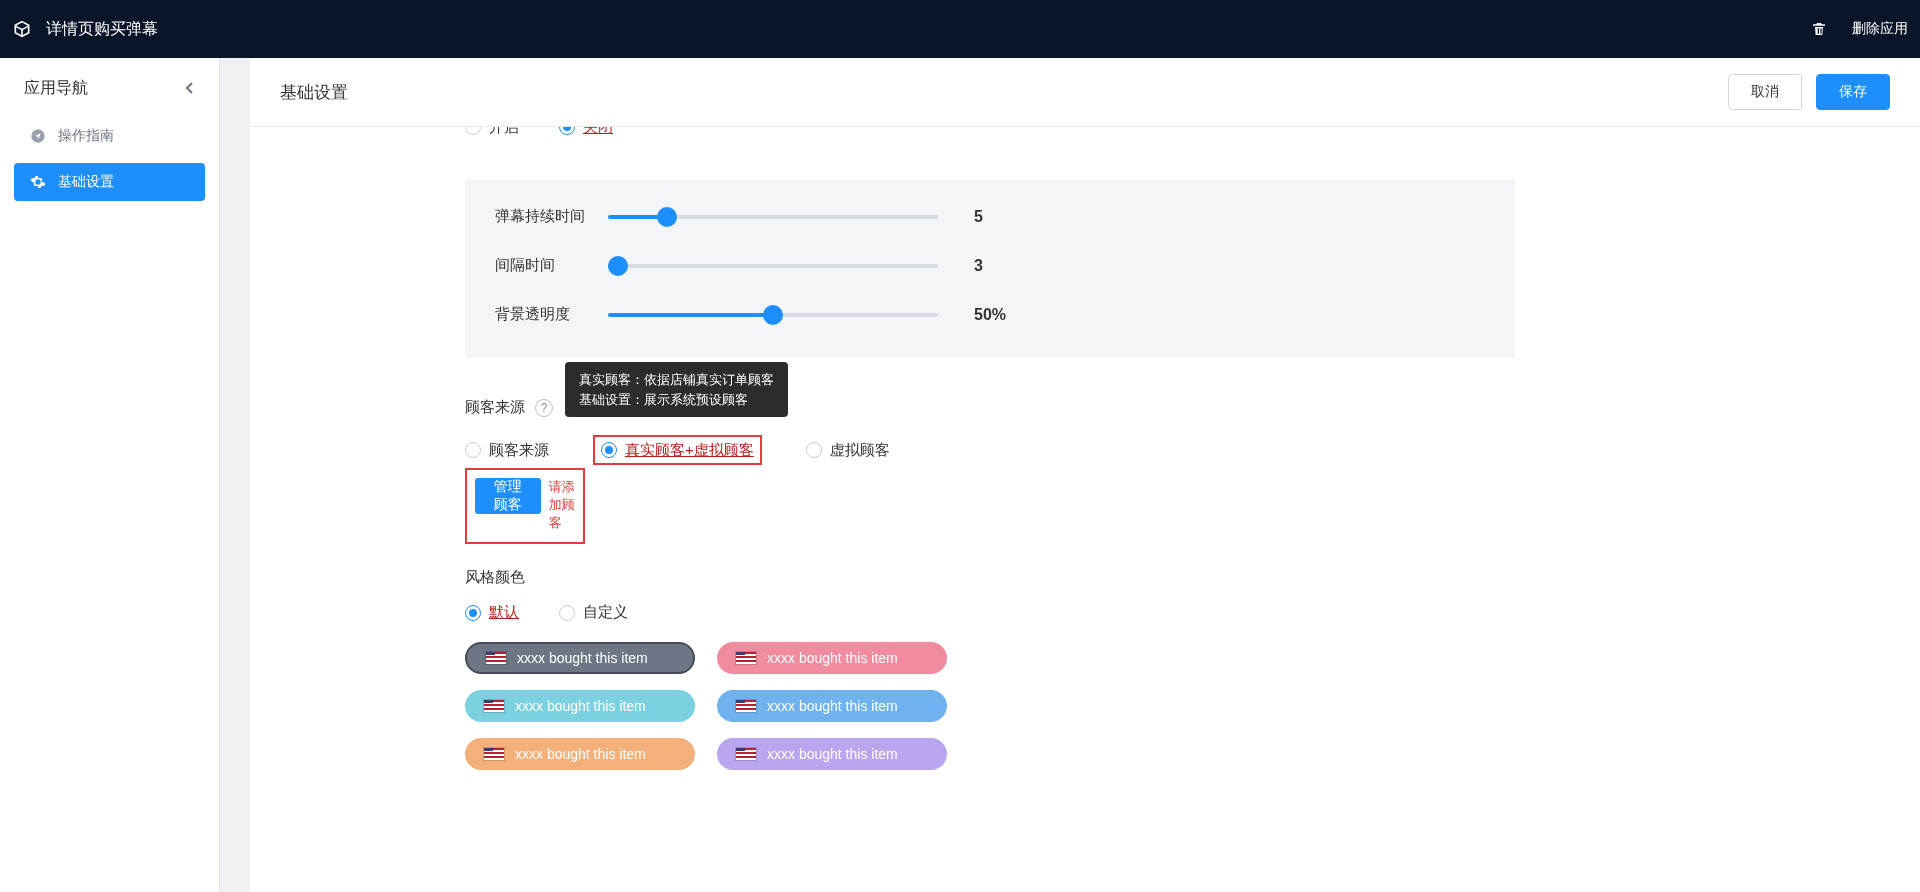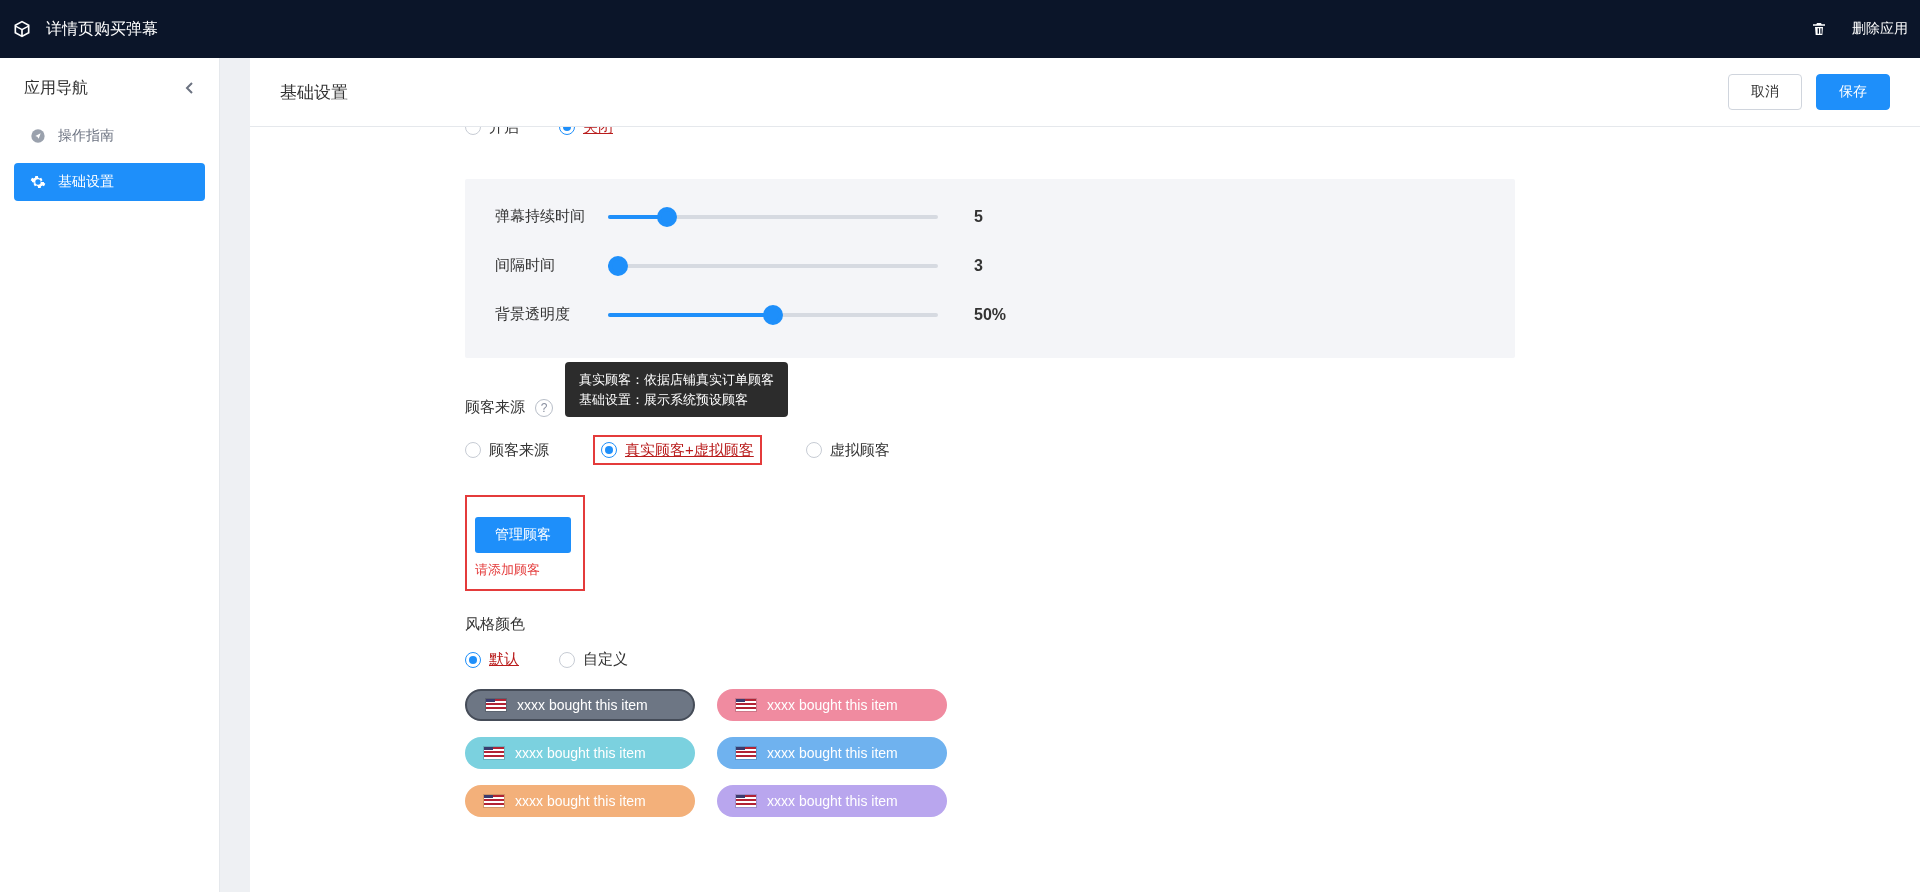--- a/index.html
+++ b/index.html
@@ -58,21 +58,21 @@
   .section-title-row { display:flex; align-items:center; gap:10px; font-size:15px; color:#333; position:relative; }
   .help-icon { width:18px; height:18px; border:1px solid #b8bec8; border-radius:50%; display:inline-flex; align-items:center; justify-content:center; font-size:12px; color:#8a90a0; cursor:default; }
   .tooltip { position:absolute; left:100px; top:-36px; background:#2c2c2c; color:#fff; font-size:13px; line-height:1.5; padding:8px 14px; border-radius:4px; white-space:nowrap; }
   .tooltip::before { content:""; position:absolute; left:-6px; top:32px; border:6px solid transparent; border-right-color:#2c2c2c; }
 
   .radio-row { display:flex; align-items:center; gap:44px; margin-top:18px; font-size:15px; }
   .radio-group { display:flex; align-items:center; gap:8px; }
   .radio-group .lbl { cursor:pointer; }
   .hl-box { border:2px solid #e43b3b; display:inline-flex; align-items:center; gap:8px; padding:0 6px; height:30px; }
 
-  .manage-block { margin-top:30px; border:2px solid #e43b3b; padding:20px 0 10px 8px; width:120px; display:flex; flex-direction:column; gap:8px; align-items:flex-start; }
+  .manage-block { margin-top:3px; border:2px solid #e43b3b; padding:8px 0 10px 8px; width:120px; display:flex; flex-direction:row; gap:8px; align-items:flex-start; }
   .btn-small { background:#1e8ffa; color:#fff; border:none; font-size:14px; height:36px; padding:0 16px; border-radius:3px; cursor:pointer; width:96px; }
   .err-text { color:#e43b3b; font-size:13px; }
 
   
   .chips { display:grid; grid-template-columns:230px 230px; gap:16px 22px; margin-top:20px; }
   .chip { display:flex; align-items:center; gap:10px; height:32px; border-radius:22px; padding:0 18px; color:#fff; font-size:14px; cursor:default; }
   .chip .flag { width:22px; height:14px; display:inline-block; position:relative; }
   .chip .flag::before { content:""; position:absolute; inset:0; background:linear-gradient(180deg,#3c3b6e 0 46%,transparent 46%), repeating-linear-gradient(180deg,#b22234 0 2px,#fff 2px 4px); background-size:45% 46%,100% 100%; background-repeat:no-repeat; border:1px solid rgba(0,0,0,.15); }
 
 </style>

